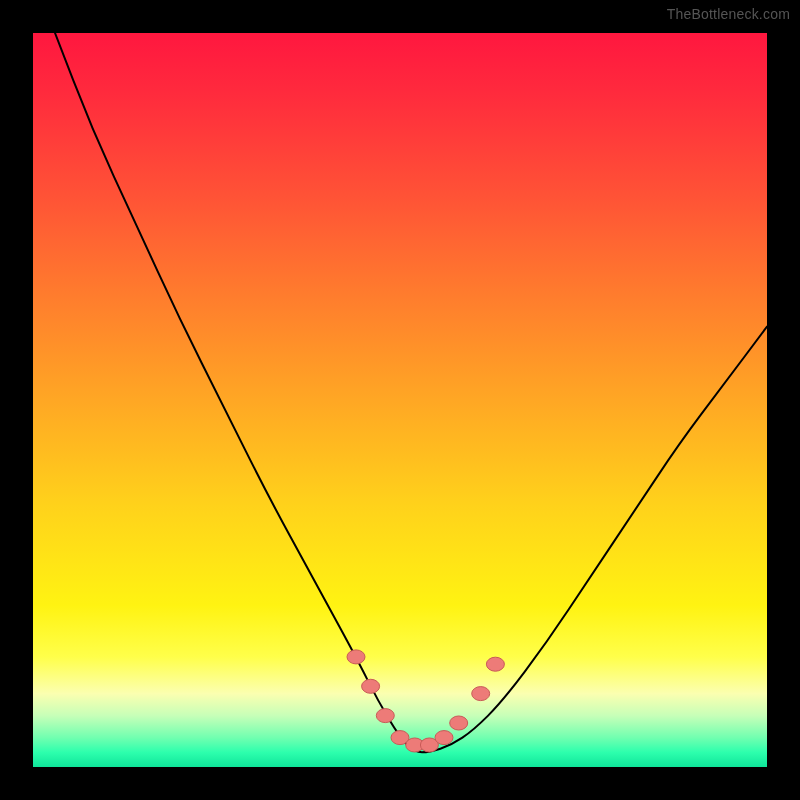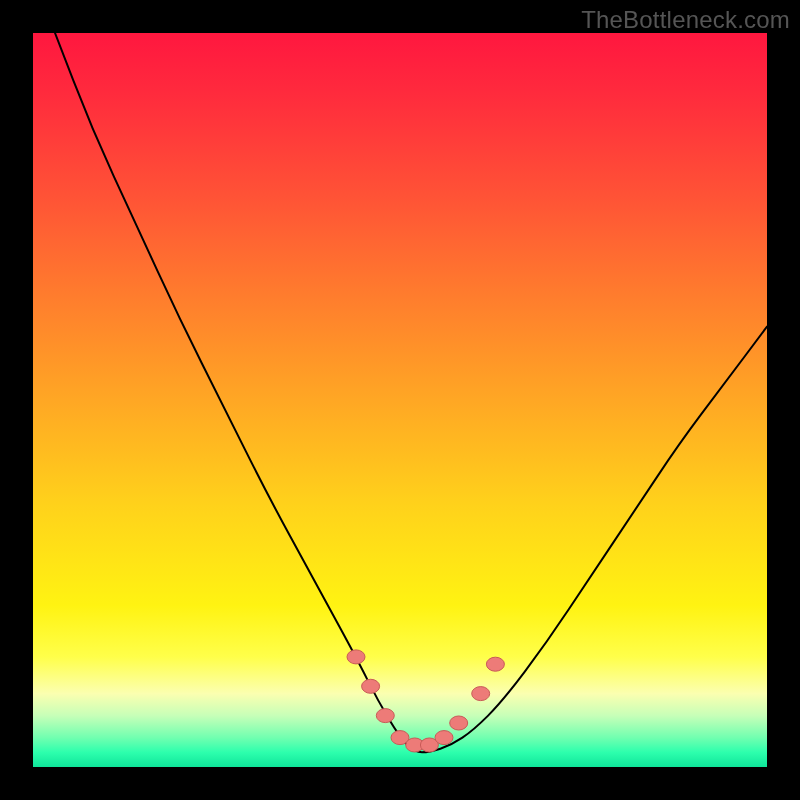--- a/index.html
+++ b/index.html
@@ -41,21 +41,21 @@
       #71ffb0 96%,
       #2dffad 98%,
       #0fe59a 100%
     );
   }
   .watermark {
     position: absolute;
     top: 6px;
     right: 10px;
     color: #555;
-    font-size: 24px;
+    font-size: 14px;
     font-weight: 400;
     letter-spacing: 0.2px;
     user-select: none;
   }
   svg.curve {
     position: absolute;
     top: 0;
     left: 0;
   }
 </style>

